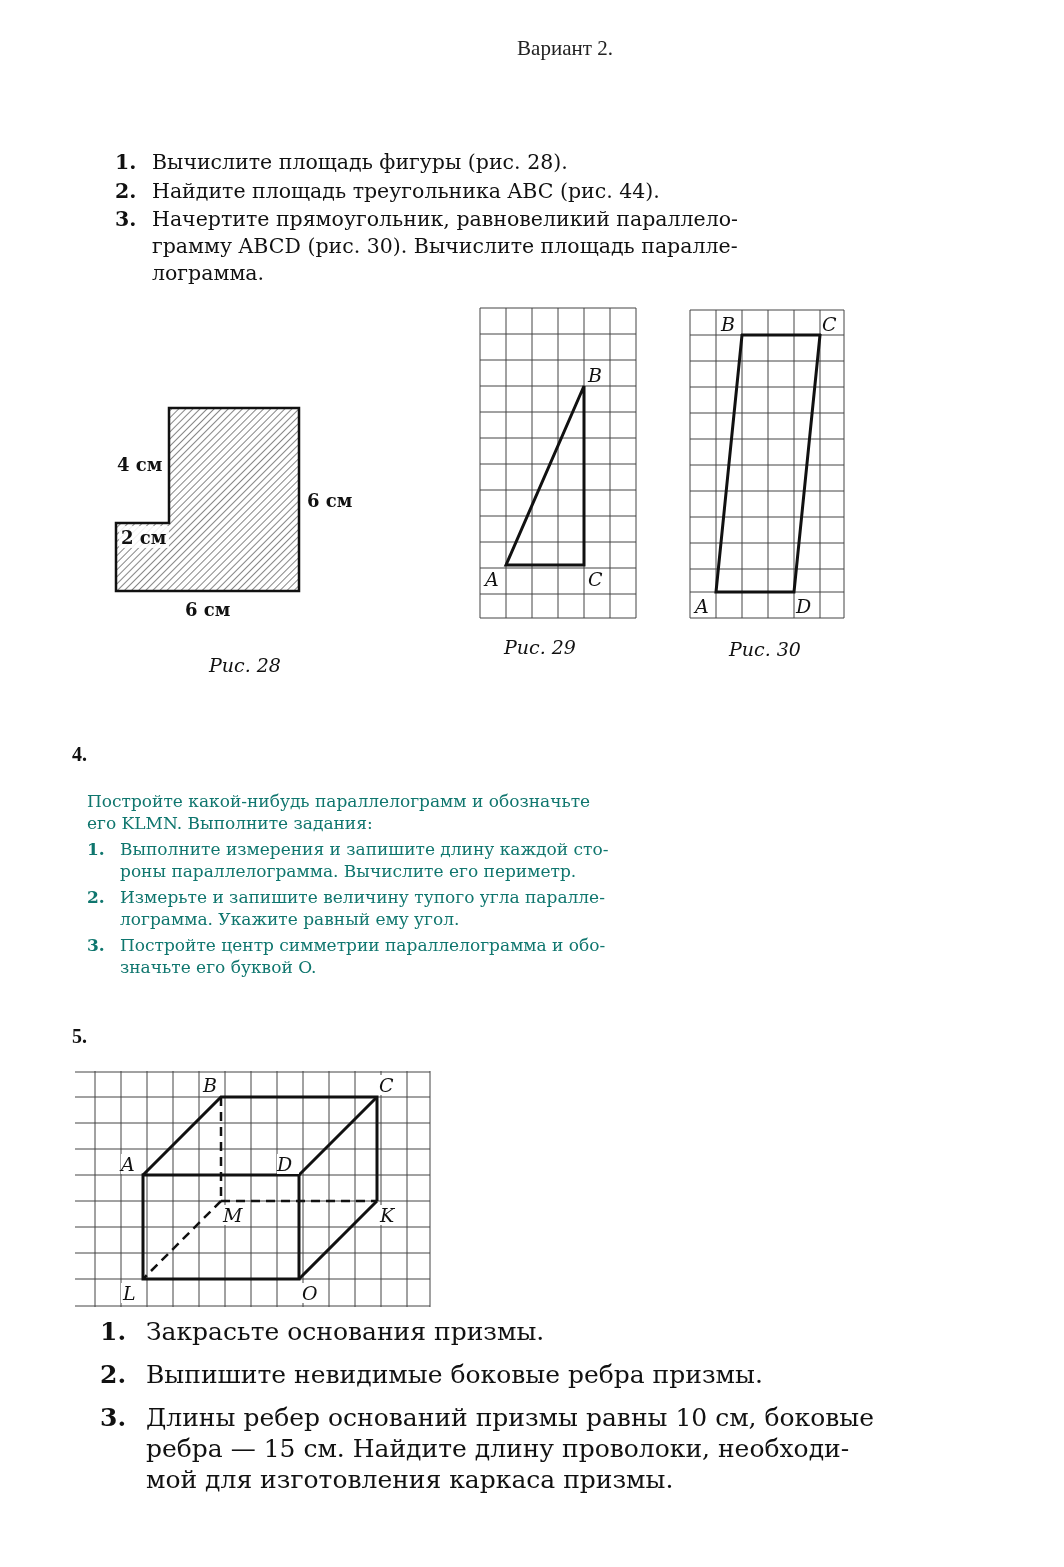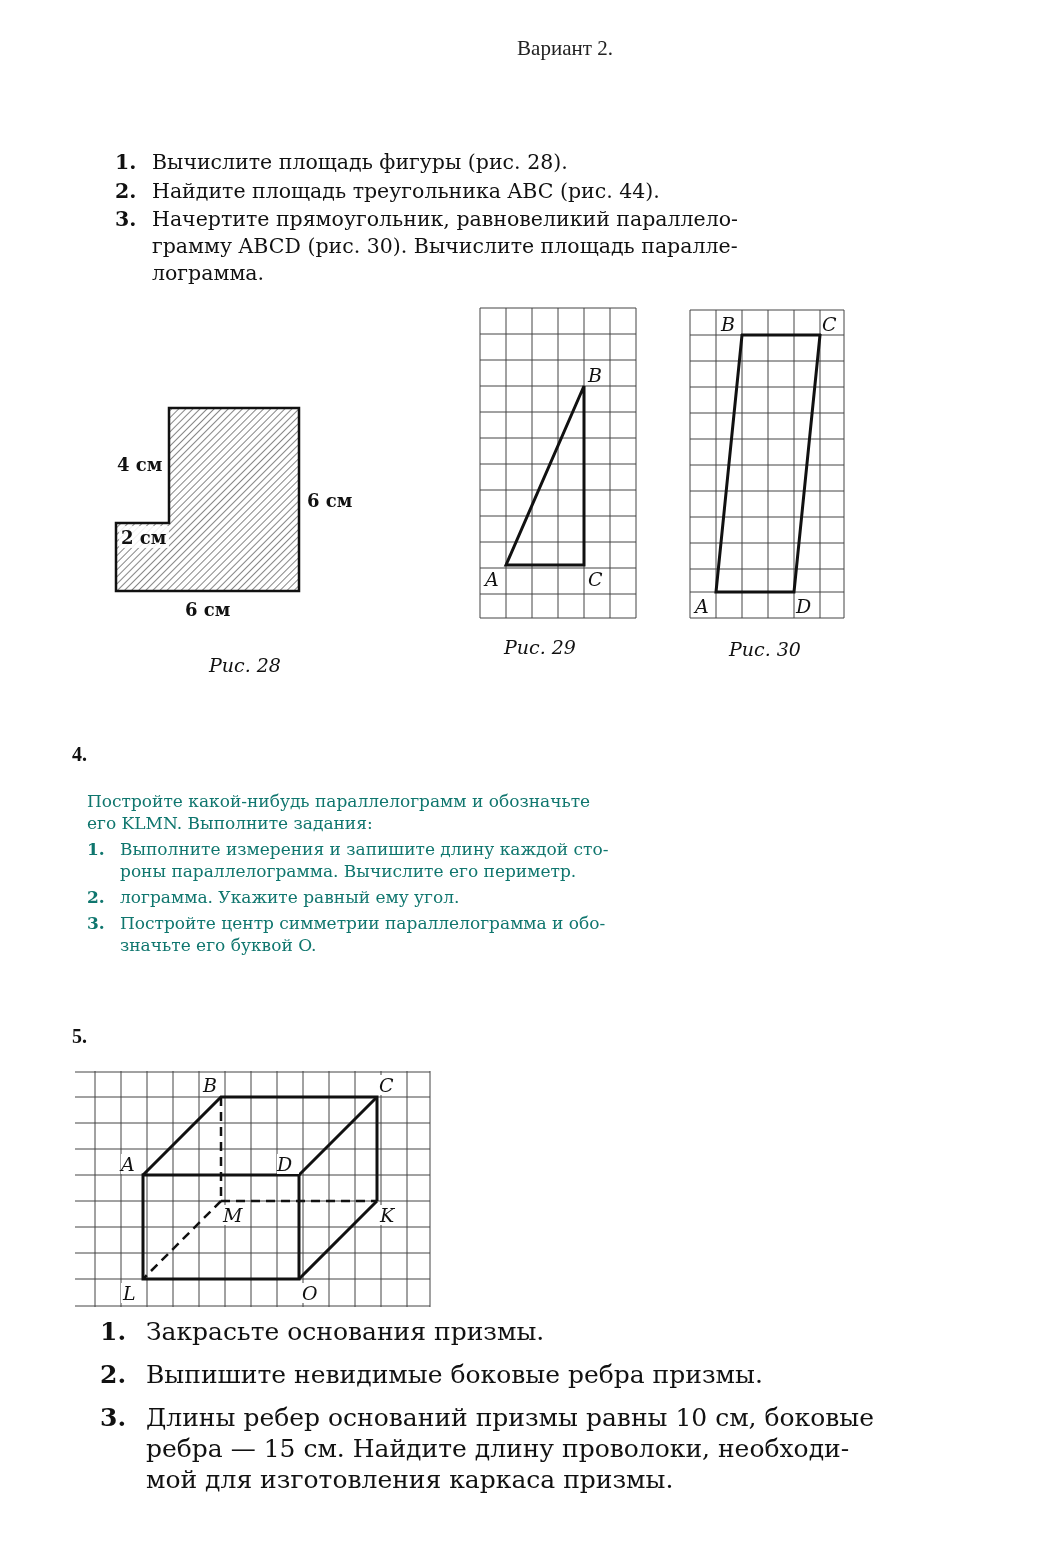--- a/index.html
+++ b/index.html
@@ -130,20 +130,21 @@
 <div class="abs t4" style="left:87px; top:790px; width:660px;">
   <div>Постройте какой-нибудь параллелограмм и обозначьте</div>
   <div><span>его </span><span class="it">KLMN</span><span>. Выполните задания:</span></div>
   <div class="row">
     <span class="num">1.</span>
     <div>Выполните измерения и запишите длину каждой сто-</div>
     <div>роны параллелограмма. Вычислите его периметр.</div>
   </div>
   <div class="row">
     <span class="num">2.</span>
+    <div>Измерьте и запишите величину тупого угла паралле-</div>
     <div>лограмма. Укажите равный ему угол.</div>
   </div>
   <div class="row">
     <span class="num">3.</span>
     <div>Постройте центр симметрии параллелограмма и обо-</div>
     <div><span>значьте его буквой </span><span class="it">O</span><span>.</span></div>
   </div>
 </div>
 
 <div class="abs section-num" style="left:72px; top:1025px;">5.</div>

